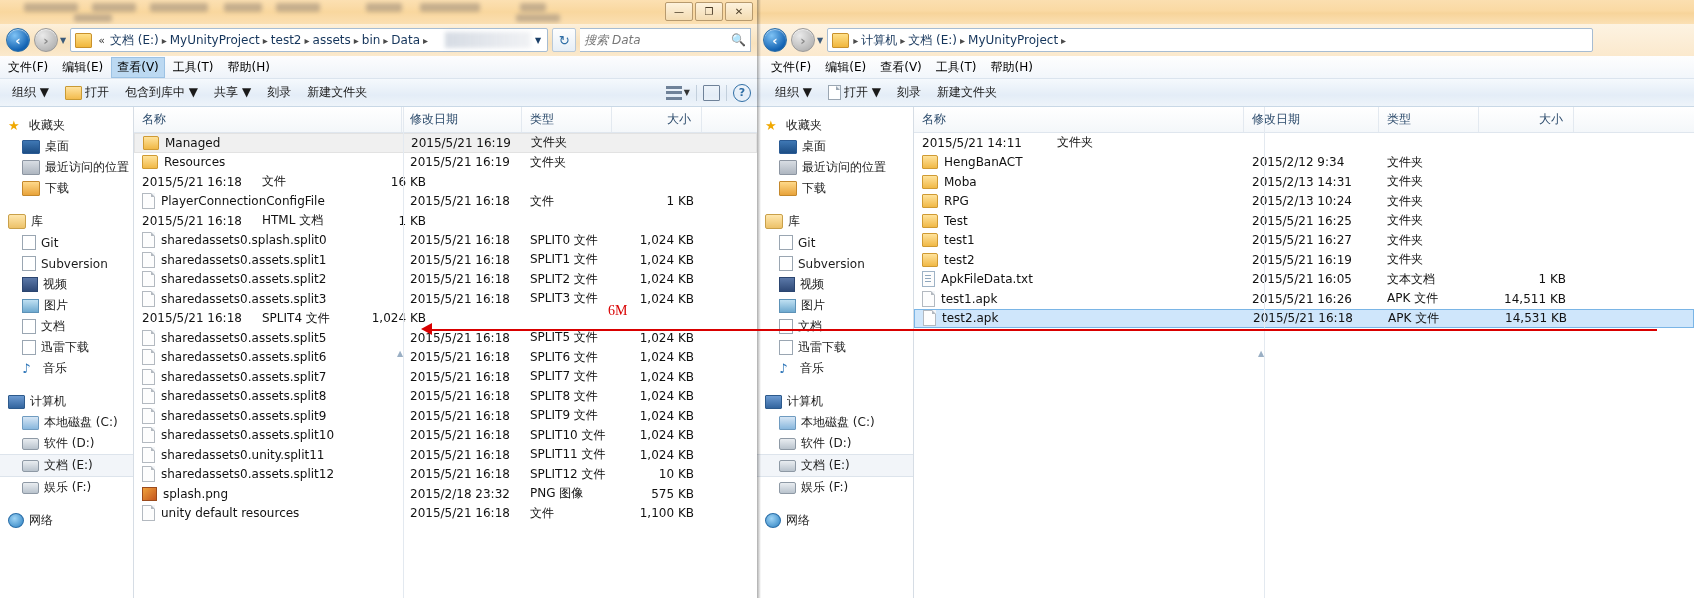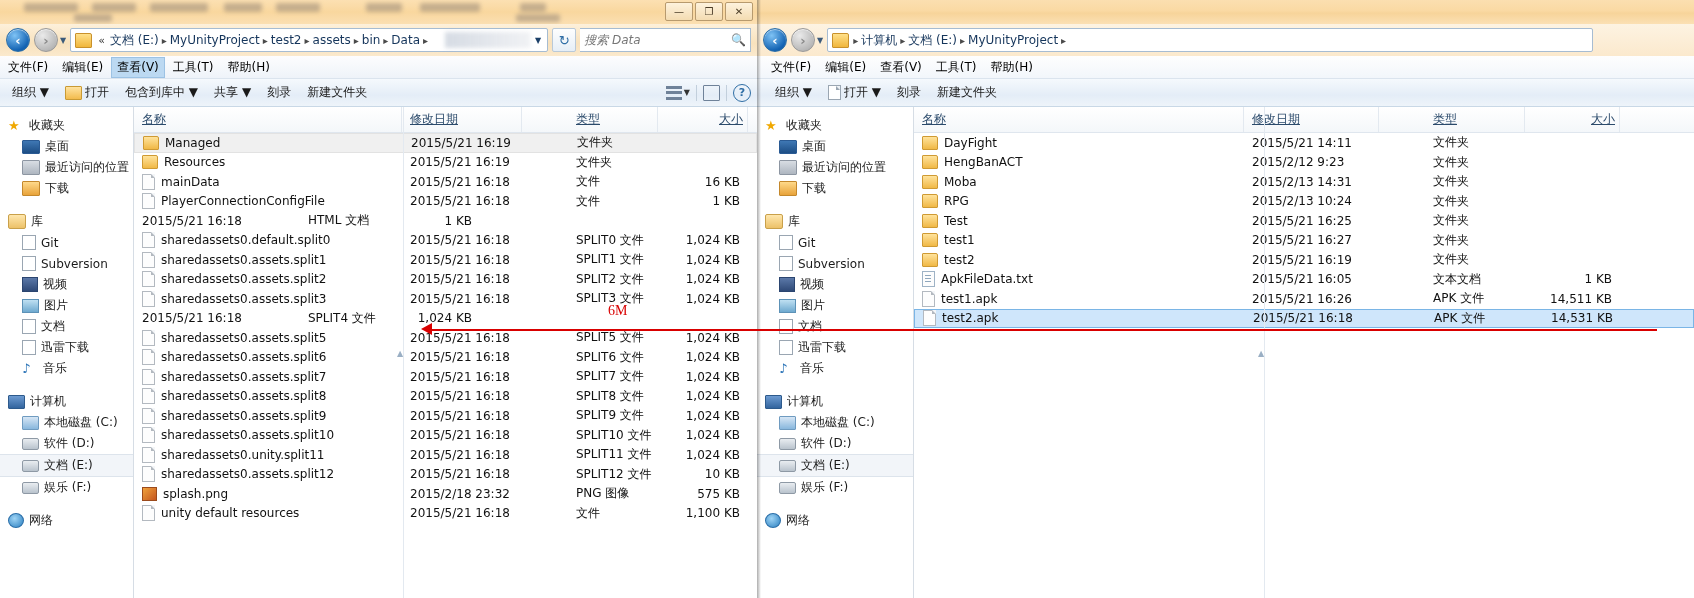--- a/index.html
+++ b/index.html
@@ -155,28 +155,28 @@
   .ico-hdd{background:linear-gradient(to bottom,#e9edf1,#b9c3cd);border:1px solid #8e99a5;height:10px;width:15px;border-radius:2px;}
   .ico-hddc{background:linear-gradient(to bottom,#d6e6f5,#88b7dd);border:1px solid #6f9bc0;height:12px;width:15px;border-radius:1px;}
   .ico-net{background:radial-gradient(circle at 40% 35%,#9fd4f5,#2a7fc0);border:1px solid #2a6ea8;height:13px;width:14px;border-radius:50%;}
 
   
   .listpane{flex:1;min-width:0;background:#fff;overflow:hidden;position:relative;}
   .hdr{
     display:flex;height:25px;align-items:center;
     background:linear-gradient(to bottom,#ffffff,#f4f7fa);
     border-bottom:1px solid #dfe6ee;
-    font-size:12px;color:#2b4a6b;text-decoration:underline;
+    font-size:12px;color:#2b4a6b;
   }
   .hdr > div{padding-left:8px;border-right:1px solid #e3e9f0;height:100%;display:flex;align-items:center;box-sizing:border-box;}
   .hdr .sortmark{position:absolute;left:255px;top:0px;font-size:8px;color:#9aafc4;}
   .c-name{width:268px;flex:none;}
   .c-date{width:120px;flex:none;}
-  .c-type{width:90px;flex:none;margin-left:46px;}
-  .c-size{width:90px;flex:none;justify-content:flex-end;padding-right:4px;}
+  .c-type{width:90px;flex:none;}
+  .c-size{width:90px;flex:none;justify-content:flex-end;padding-right:10px;}
   #win-right .c-name{width:330px;}
   #win-right .c-date{width:135px;}
   #win-right .c-type{width:100px;}
   #win-right .c-size{width:95px;}
   .row{display:flex;height:19.5px;align-items:center;font-size:12px;color:#111;}
   .row.sel{background:#cfe6fb;border:1px solid #7ab5e6;box-sizing:border-box;}
   .row.sel-soft{background:#f0f0f0;border:1px solid #e2e2e2;box-sizing:border-box;}
   .cell{padding-left:8px;box-sizing:border-box;overflow:hidden;white-space:nowrap;}
   .cell.name{display:flex;align-items:center;gap:6px;}
   .cell.size{text-align:right;padding-right:8px;}
@@ -384,24 +384,20 @@
           <div class="row">
             <div class="cell name c-name">
               <span class="fico folder"></span>
               <span>Resources</span>
             </div>
             <div class="cell c-date">2015/5/21 16:19</div>
             <div class="cell c-type">文件夹</div>
             <div class="cell size c-size"></div>
           </div>
           <div class="row">
-            <div class="cell name c-name">
-              <span class="fico file"></span>
-              <span>mainData</span>
-            </div>
             <div class="cell c-date">2015/5/21 16:18</div>
             <div class="cell c-type">文件</div>
             <div class="cell size c-size">16 KB</div>
           </div>
           <div class="row">
             <div class="cell name c-name">
               <span class="fico file"></span>
               <span>PlayerConnectionConfigFile</span>
             </div>
             <div class="cell c-date">2015/5/21 16:18</div>
@@ -409,21 +405,21 @@
             <div class="cell size c-size">1 KB</div>
           </div>
           <div class="row">
             <div class="cell c-date">2015/5/21 16:18</div>
             <div class="cell c-type">HTML 文档</div>
             <div class="cell size c-size">1 KB</div>
           </div>
           <div class="row">
             <div class="cell name c-name">
               <span class="fico file"></span>
-              <span>sharedassets0.default.split0</span>
+              <span>sharedassets0.splash.split0</span>
             </div>
             <div class="cell c-date">2015/5/21 16:18</div>
             <div class="cell c-type">SPLIT0 文件</div>
             <div class="cell size c-size">1,024 KB</div>
           </div>
           <div class="row">
             <div class="cell name c-name">
               <span class="fico file"></span>
               <span>sharedassets0.assets.split1</span>
             </div>
@@ -668,34 +664,30 @@
     <div class="listpane">
       <div class="hdr">
         <div class="c-name">名称</div>
         <div class="c-date">修改日期</div>
         <div class="c-type">类型</div>
         <div class="c-size">大小</div>
         <div class="sortmark" style="left:336px;">▲</div>
       </div>
       <div id="rows-right">
           <div class="row">
-            <div class="cell name c-name">
-              <span class="fico folder"></span>
-              <span>DayFight</span>
-            </div>
             <div class="cell c-date">2015/5/21 14:11</div>
             <div class="cell c-type">文件夹</div>
             <div class="cell size c-size"></div>
           </div>
           <div class="row">
             <div class="cell name c-name">
               <span class="fico folder"></span>
               <span>HengBanACT</span>
             </div>
-            <div class="cell c-date">2015/2/12 9:23</div>
+            <div class="cell c-date">2015/2/12 9:34</div>
             <div class="cell c-type">文件夹</div>
             <div class="cell size c-size"></div>
           </div>
           <div class="row">
             <div class="cell name c-name">
               <span class="fico folder"></span>
               <span>Moba</span>
             </div>
             <div class="cell c-date">2015/2/13 14:31</div>
             <div class="cell c-type">文件夹</div>

